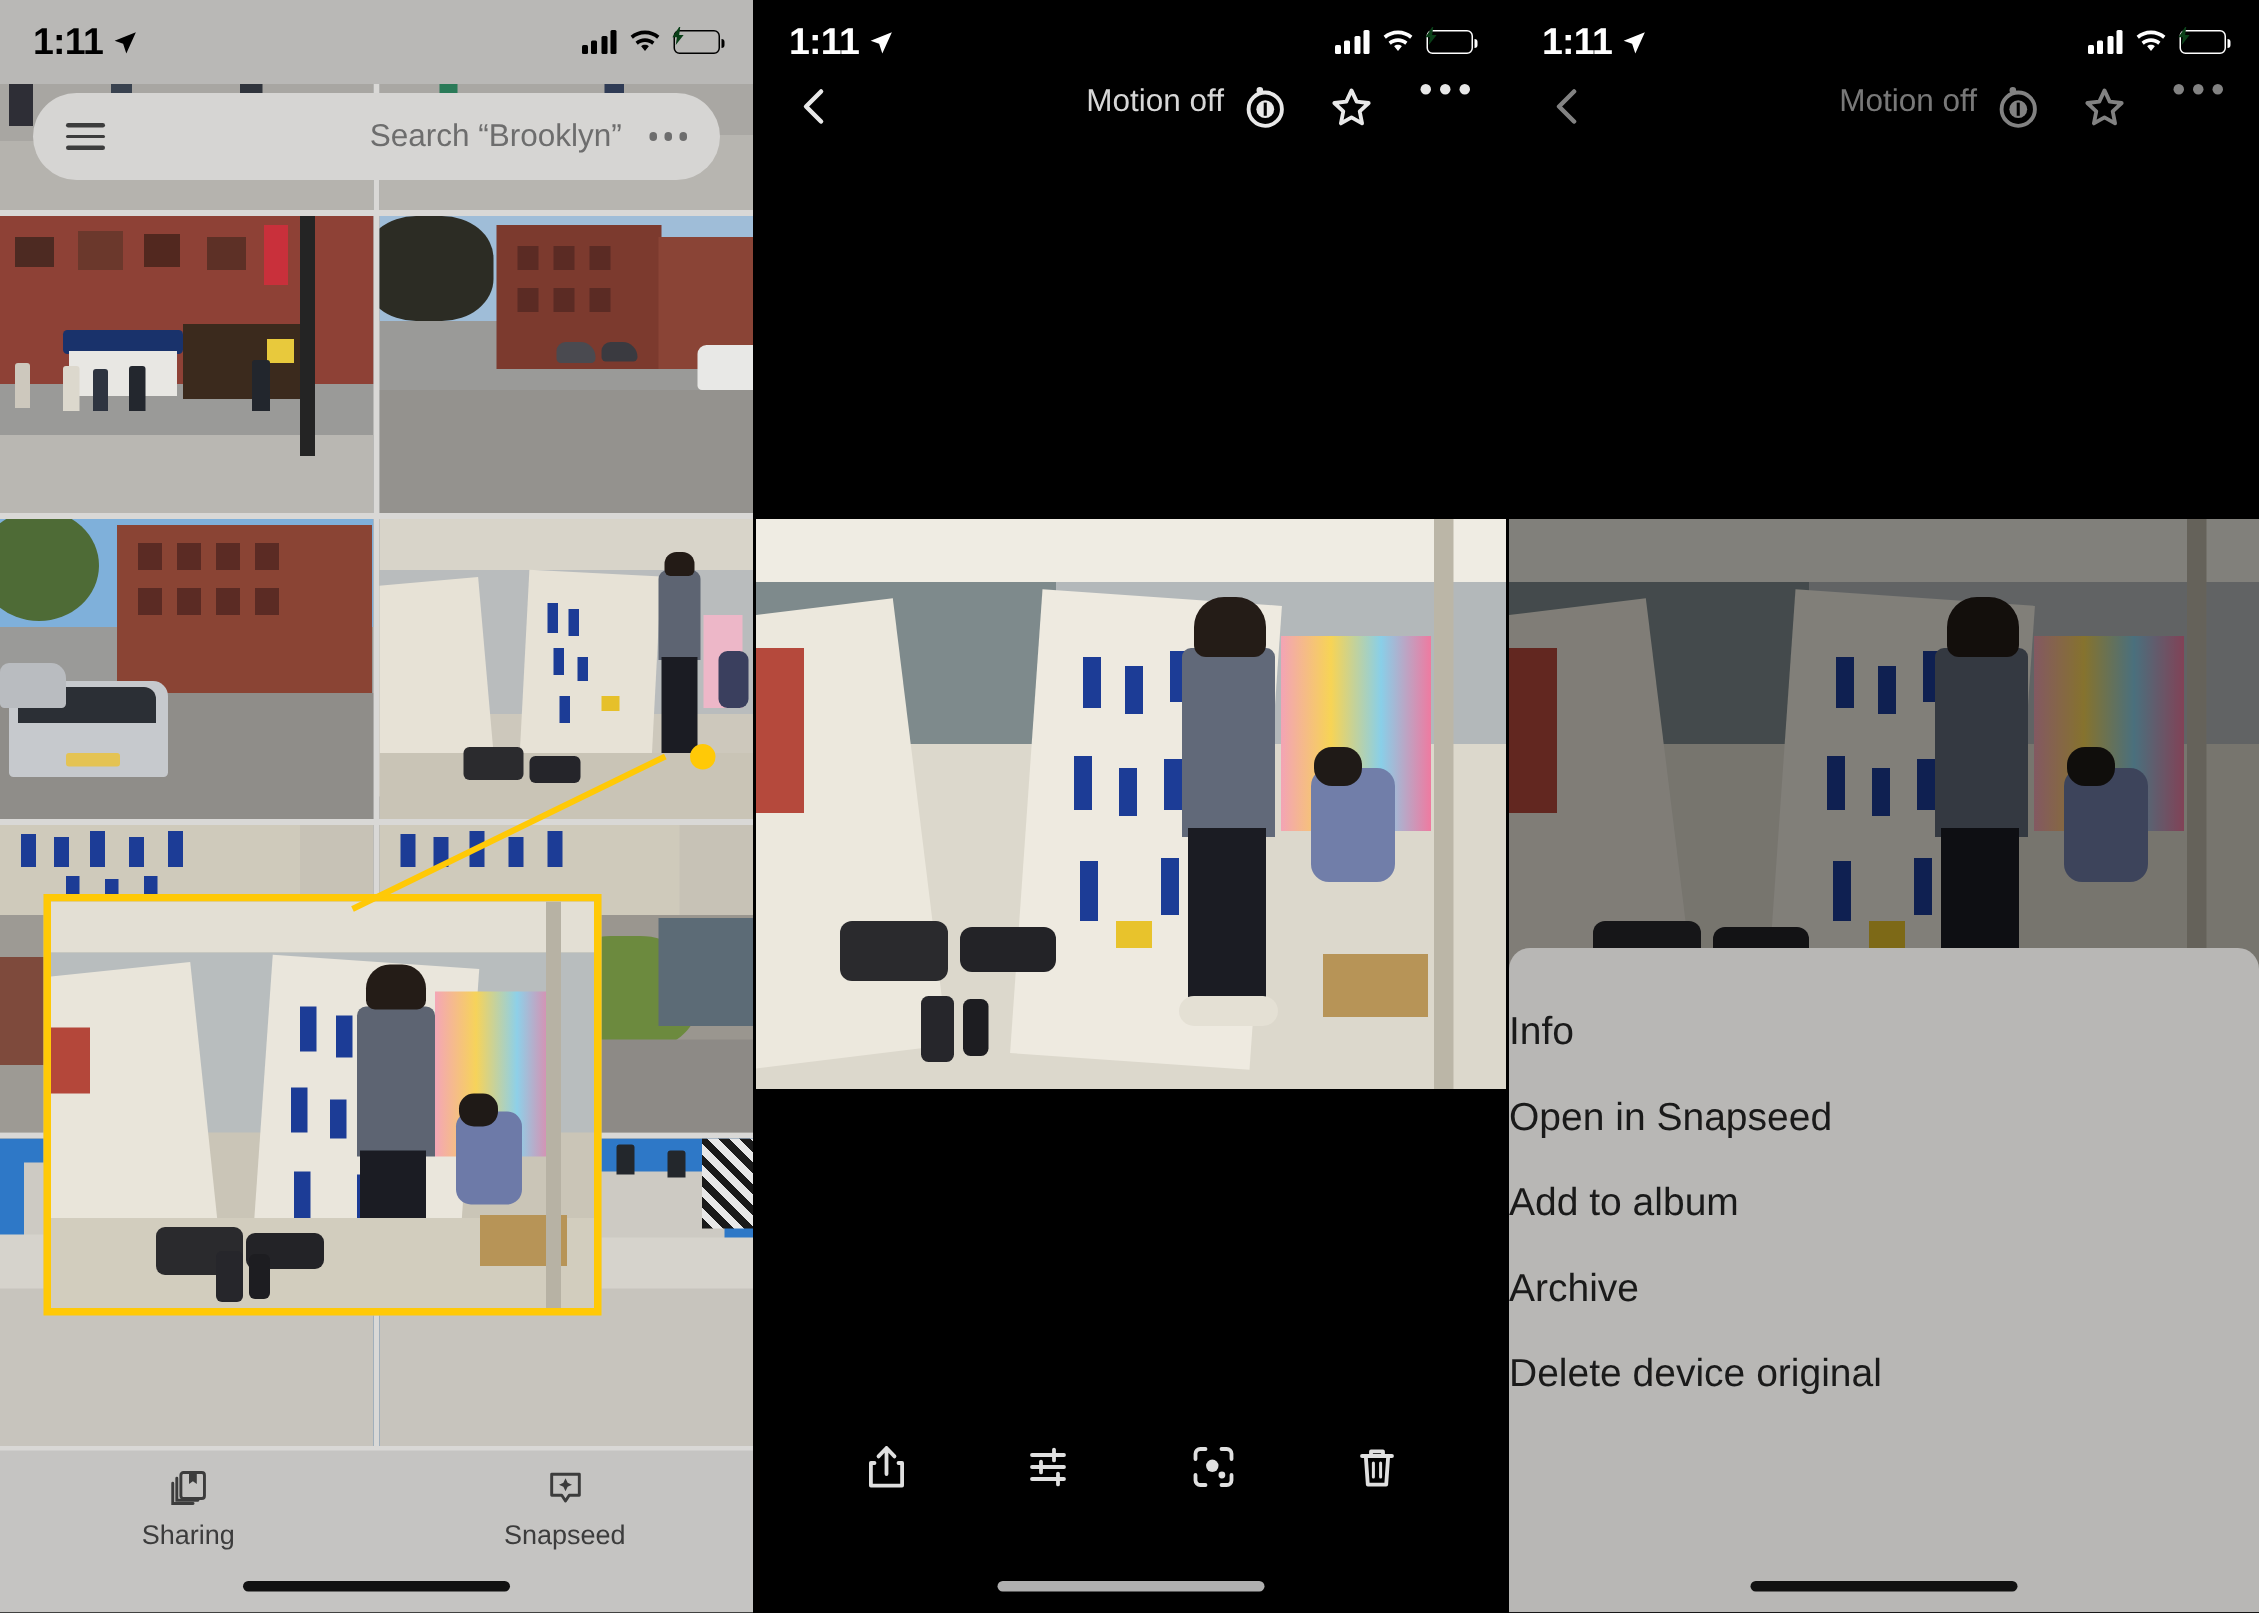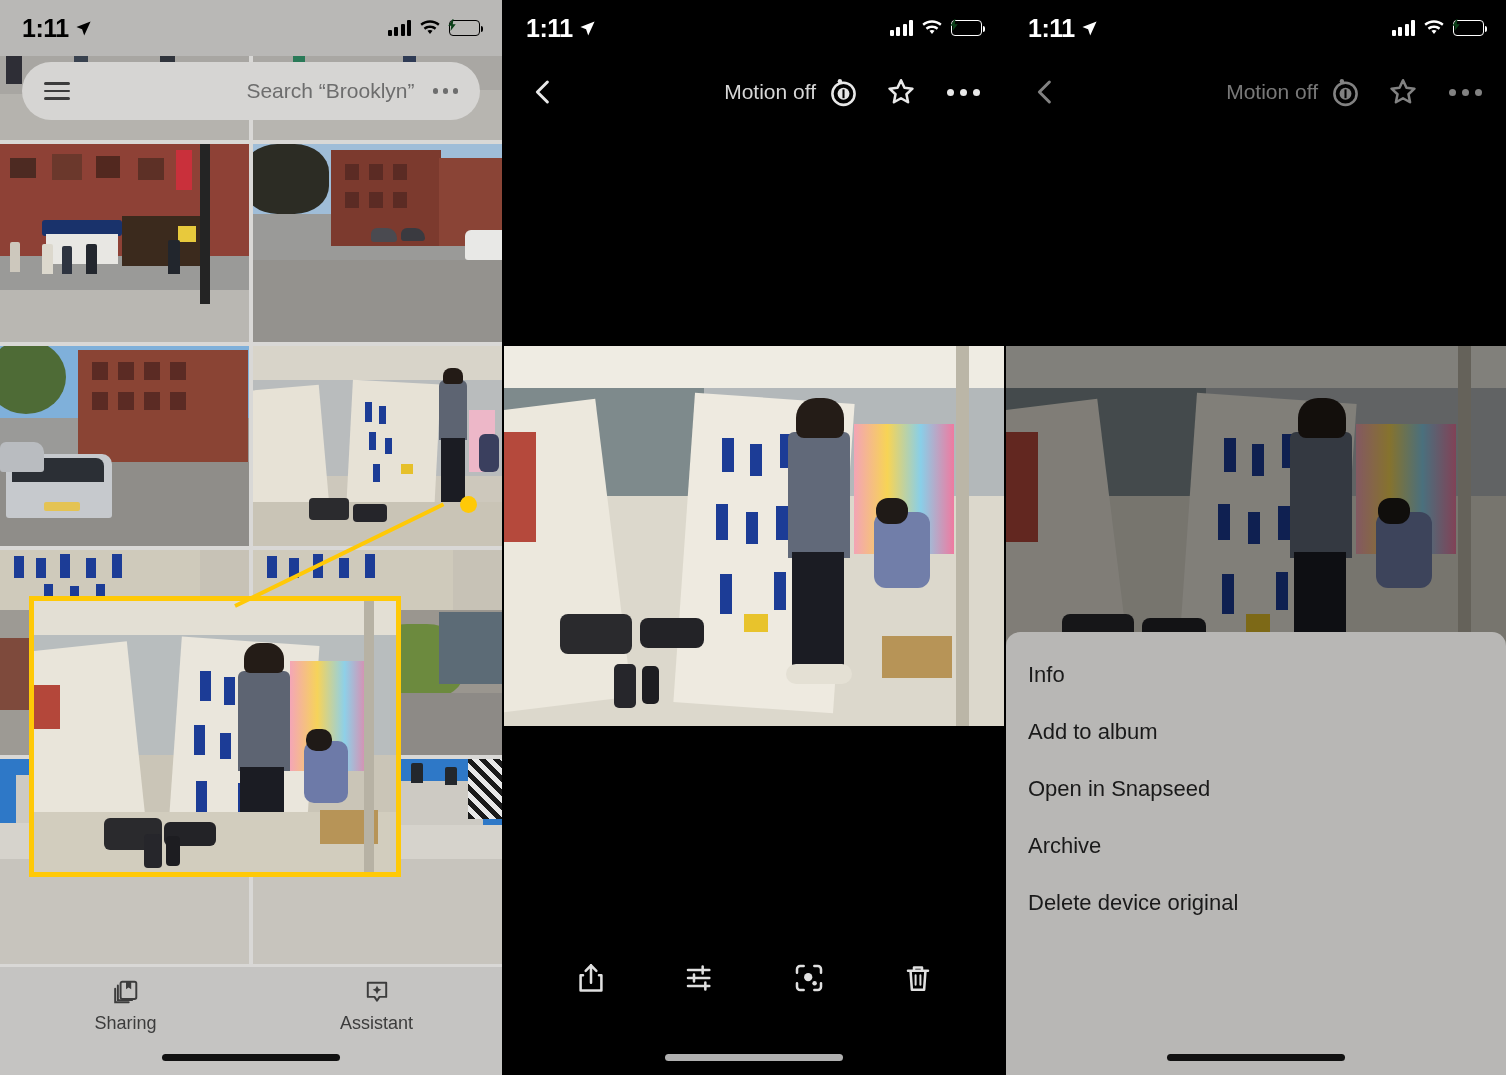--- a/index.html
+++ b/index.html
@@ -109,21 +109,21 @@
   }
   .hl-dot {
     position:absolute; width:17px; height:17px; border-radius:50%;
     background:#FFC907; z-index:8;
   }
   .hl-line { position:absolute; background:#FFC907; transform-origin:0 50%; z-index:7; height:4px; }
 
   
   .viewer-top {
     position:absolute; top:56px; left:0; right:0; height:72px;
-    display:flex; align-items:center; padding: 0 24px; gap:0;text-decoration:underline;
+    display:flex; padding: 0 24px; gap:0;text-decoration:underline;
   }
   .back-chev { width:30px; height:30px; }
   .vt-spacer { flex:1; }
   .motion-lbl { font-size:21px; color:#d7d7d7; margin-right:12px; }
   .motion-ic { width:31px; height:31px; margin-right:26px; }
   .star-ic { width:32px; height:32px; margin-right:30px; }
   .ovf { display:flex; gap:6px; }
   .ovf i { width:7px; height:7px; border-radius:50%; background:#e8e8e8; display:block; }
 
   .photo-area { position:absolute; left:0; right:0; background:#000; }
@@ -136,22 +136,22 @@
   .tool { width:40px; height:40px; display:flex; align-items:center; justify-content:center; }
 
   
   .dimmer { position:absolute; inset:0; background:rgba(0,0,0,0.46); z-index:4; }
 
   
   .sheet {
     position:absolute; left:0; right:0; bottom:0; top:632px;
     background:#b8b7b5; border-radius:14px 14px 0 0; z-index:5; padding-top:14px;
   }
-  .sheet-item { height:57px; display:flex; align-items:center; padding-left:22px;
-    font-size:22px; color:#1a1a1a; }
+  .sheet-item { height:57px; display:flex; align-items:flex-end; 
+    font-size:26px; color:#1a1a1a; }
 </style>
 </head>
 <body>
 
 <div class="stage">
 
   <div class="panel" id="panel1">
 
     <div class="grid-wrap">
       <div class="grid">
@@ -419,21 +419,21 @@
         </span>
         <span class="lb">Sharing</span>
       </div>
       <div class="tab">
         <span class="ic">
           <svg viewBox="0 0 24 24" width="26" height="26">
               <path d="M3.5 3.5h17v13h-6.2L12 20l-2.3-3.5H3.5z" fill="none" stroke="#3c3c3c" stroke-width="1.8" stroke-linejoin="round"></path>
               <path d="M12 6l1.3 2.7L16 10l-2.7 1.3L12 14l-1.3-2.7L8 10l2.7-1.3z" fill="#3c3c3c"></path>
             </svg>
         </span>
-        <span class="lb">Assistant</span>
+        <span class="lb">Snapseed</span>
       </div>
       <div class="home-ind"></div>
     </div>
   </div>
 
   <div class="panel-sep" style="left:502px;"></div>
   <div class="panel-sep" style="left:1004px;"></div>
 
   <div class="panel" id="panel2">
 
@@ -662,24 +662,24 @@
           <i></i>
           <i></i>
         </span>
     </div>
 
     <div class="sheet">
       <div class="sheet-item">
         <span>Info</span>
       </div>
       <div class="sheet-item">
+        <span>Open in Snapseed</span>
+      </div>
+      <div class="sheet-item">
         <span>Add to album</span>
-      </div>
-      <div class="sheet-item">
-        <span>Open in Snapseed</span>
       </div>
       <div class="sheet-item">
         <span>Archive</span>
       </div>
       <div class="sheet-item">
         <span>Delete device original</span>
       </div>
       <div class="home-ind"></div>
     </div>
 

